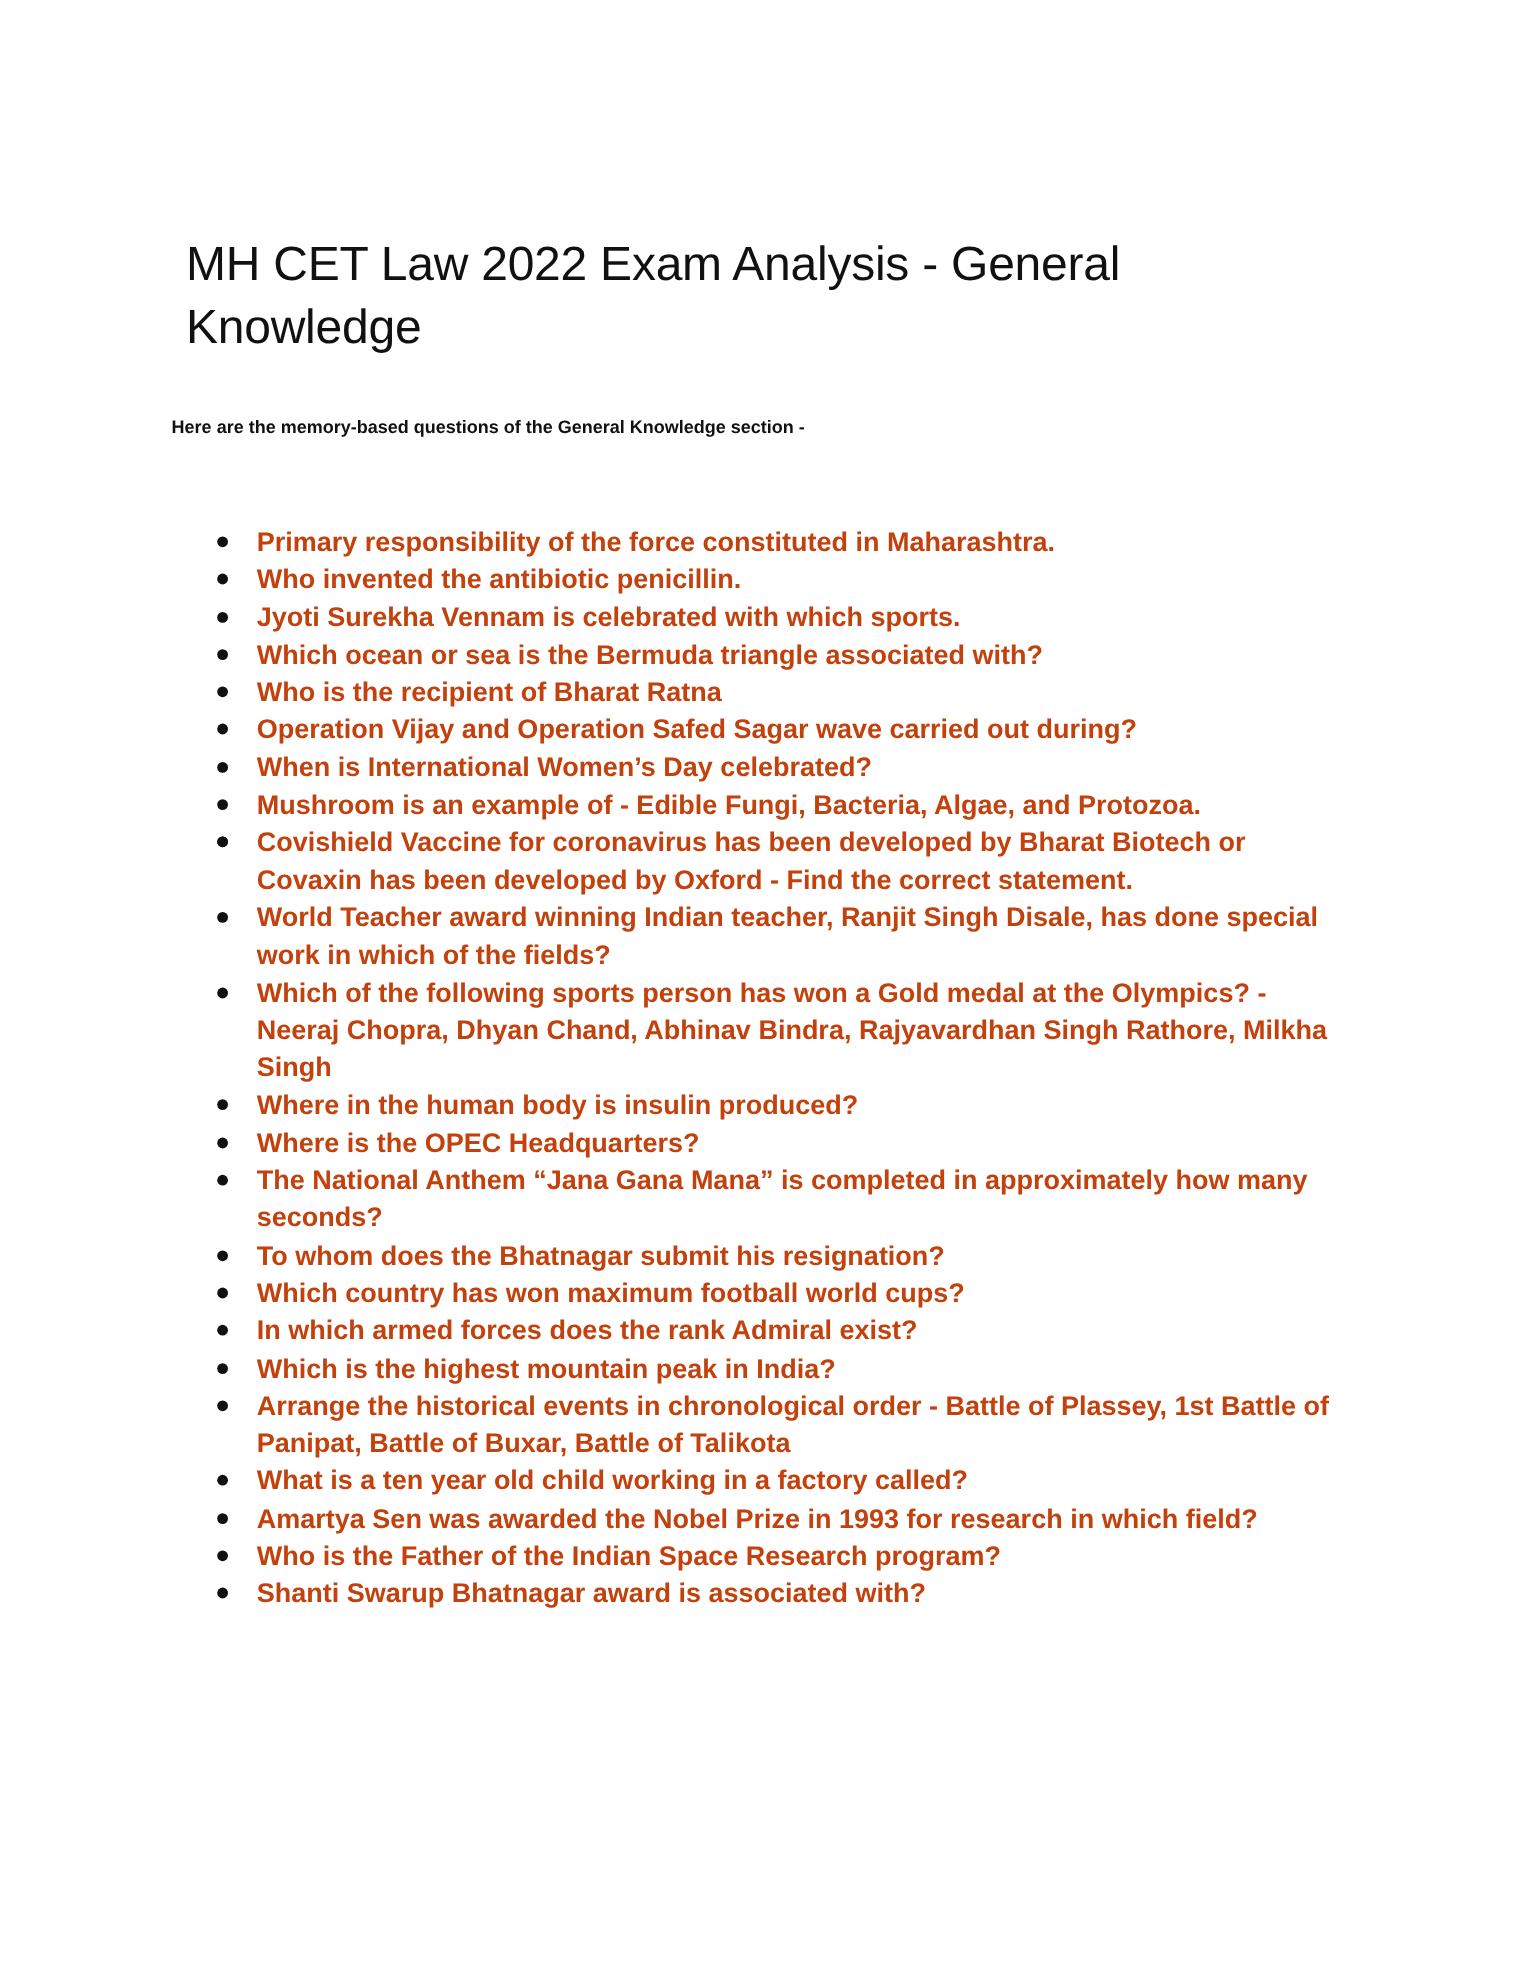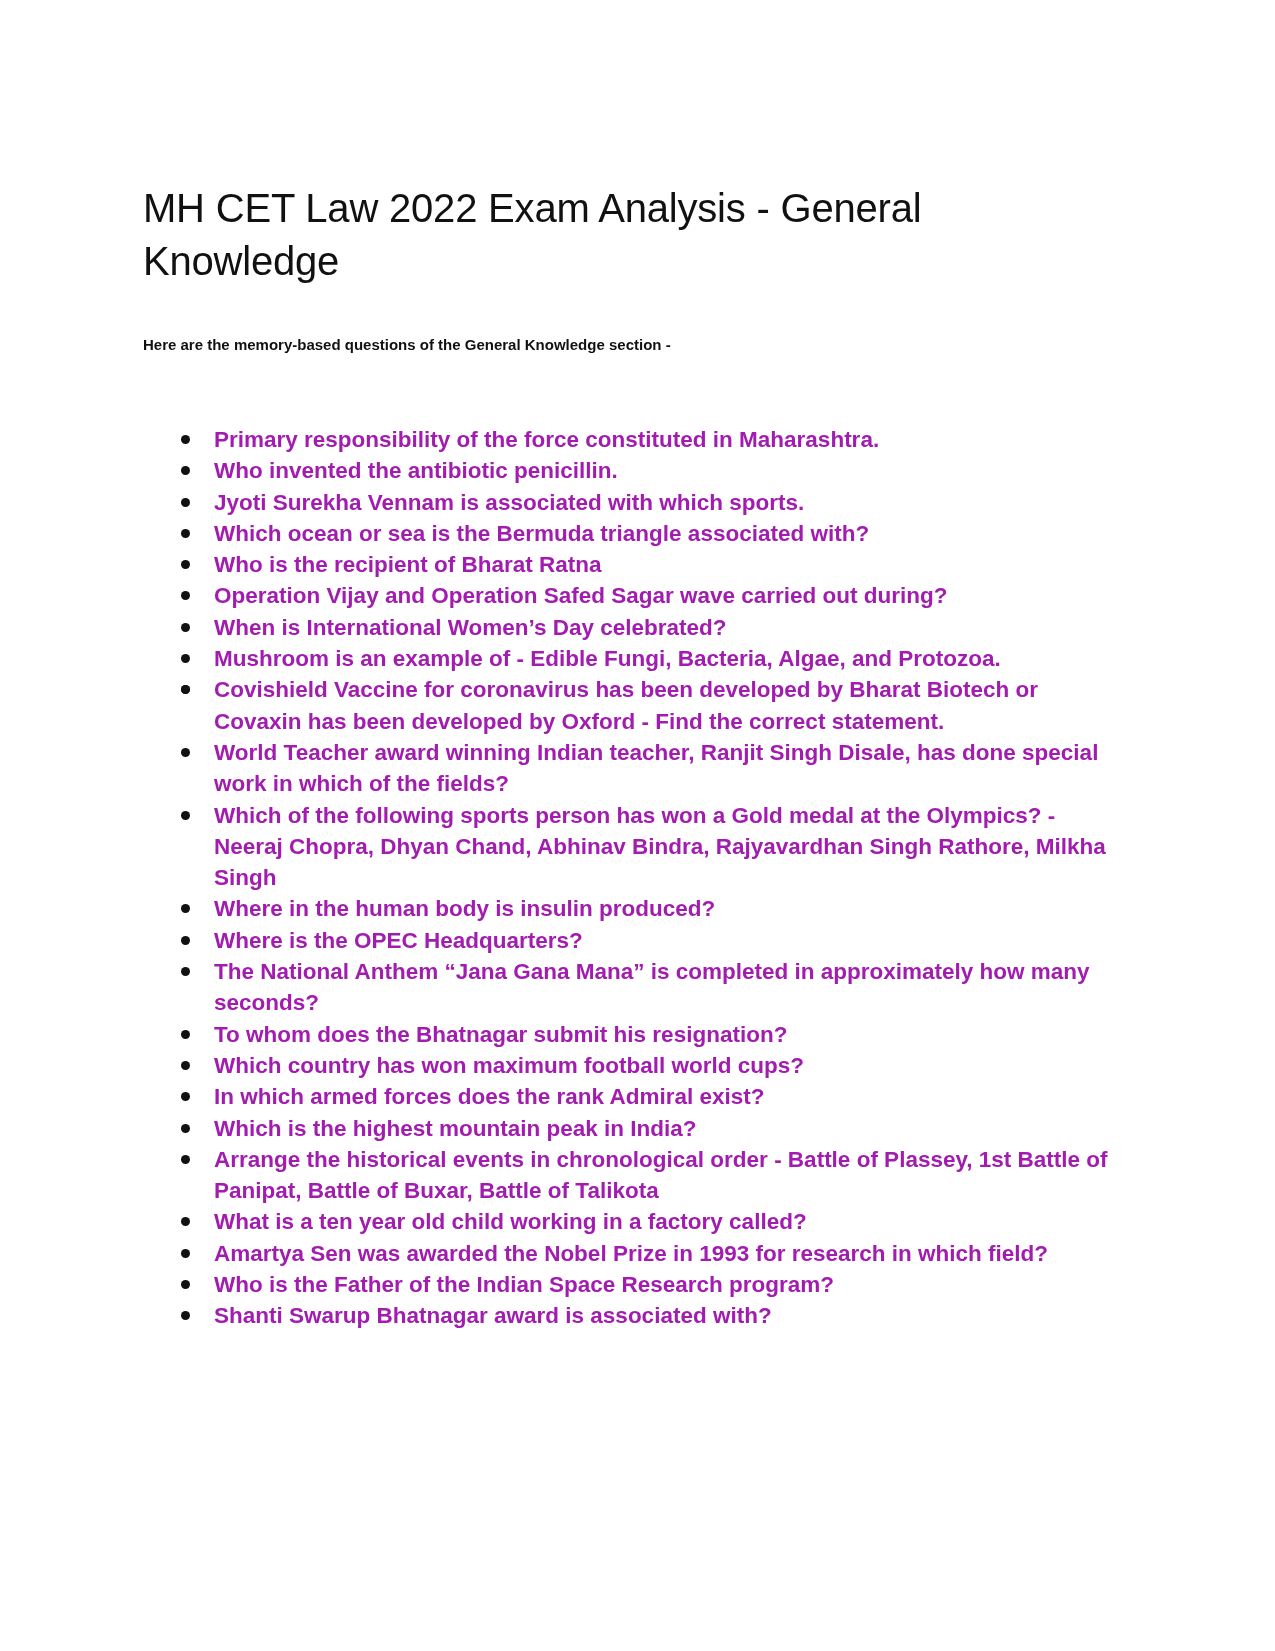--- a/index.html
+++ b/index.html
@@ -19,21 +19,21 @@
       position: absolute;
       left: 143px;
       top: 182px;
       width: 980px;
     }
     .title {
       font-family: "Liberation Sans", sans-serif;
       font-weight: normal;
       font-size: 40px;
       line-height: 53px;
-      margin: 0;
+      margin: 12px;
       color: #111111;
       letter-spacing: -0.2px;
     }
     .intro {
       font-weight: bold;
       font-size: 15px;
       line-height: 30px;
       margin: 42px 0 0 0;
       color: #111111;
     }
@@ -41,42 +41,42 @@
       list-style: none;
       margin: 64px 0 0 0;
       padding: 0;
     }
     .q-item {
       position: relative;
       padding-left: 71px;
       font-weight: bold;
       font-size: 22.5px;
       line-height: 31.3px;
-      color: #a21caf;
+      color: #c2410c;
     }
     .bullet {
       position: absolute;
       left: 38px;
       top: 11px;
       width: 9px;
       height: 9px;
       border-radius: 50%;
       background: #111111;
     }
   </style>
 </head>
 <body>
 
 <div class="page">
   <h1 class="title">MH CET Law 2022 Exam Analysis - General Knowledge</h1>
   <p class="intro">Here are the memory-based questions of the General Knowledge section -</p>
   <ul class="q-list">
     <li class="q-item"><span class="bullet"></span><span>Primary responsibility of the force constituted in Maharashtra.</span></li>
     <li class="q-item"><span class="bullet"></span><span>Who invented the antibiotic penicillin.</span></li>
-    <li class="q-item"><span class="bullet"></span><span>Jyoti Surekha Vennam is associated with which sports.</span></li>
+    <li class="q-item"><span class="bullet"></span><span>Jyoti Surekha Vennam is celebrated with which sports.</span></li>
     <li class="q-item"><span class="bullet"></span><span>Which ocean or sea is the Bermuda triangle associated with?</span></li>
     <li class="q-item"><span class="bullet"></span><span>Who is the recipient of Bharat Ratna</span></li>
     <li class="q-item"><span class="bullet"></span><span>Operation Vijay and Operation Safed Sagar wave carried out during?</span></li>
     <li class="q-item"><span class="bullet"></span><span>When is International Women’s Day celebrated?</span></li>
     <li class="q-item"><span class="bullet"></span><span>Mushroom is an example of - Edible Fungi, Bacteria, Algae, and Protozoa.</span></li>
     <li class="q-item"><span class="bullet"></span></li>
     <li class="q-item"><span class="bullet"></span><span>Covishield Vaccine for coronavirus has been developed by Bharat Biotech or Covaxin has been developed by Oxford - Find the correct statement.</span></li>
     <li class="q-item"><span class="bullet"></span><span>World Teacher award winning Indian teacher, Ranjit Singh Disale, has done special work in which of the fields?</span></li>
     <li class="q-item"><span class="bullet"></span><span>Which of the following sports person has won a Gold medal at the Olympics? - Neeraj Chopra, Dhyan Chand, Abhinav Bindra, Rajyavardhan Singh Rathore, Milkha Singh</span></li>
     <li class="q-item"><span class="bullet"></span><span>Where in the human body is insulin produced?</span></li>

